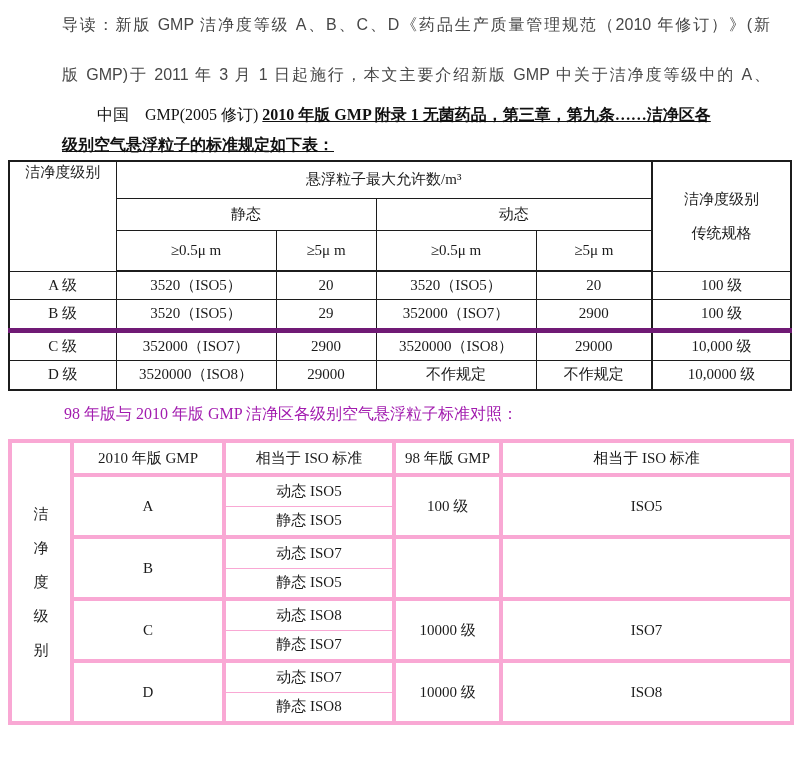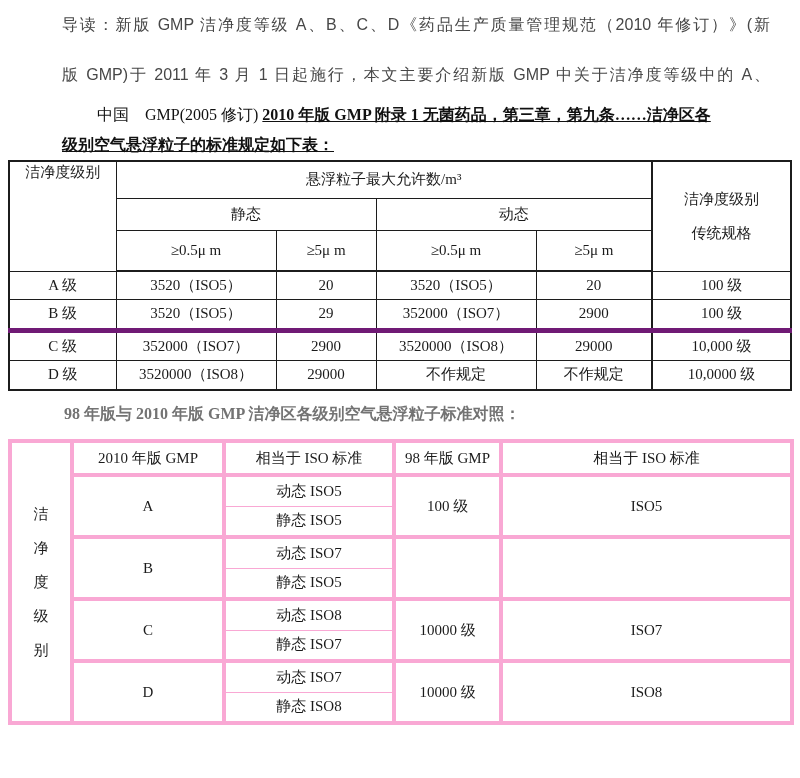--- a/index.html
+++ b/index.html
@@ -54,22 +54,22 @@
   .t1 tr.rB td { border-bottom:5px solid #701a75; }
   .t1 td.lastcol { border-left:2px solid #1c1c1c; }
   .t1 td.gradehead { vertical-align:top; padding-top:1px; }
   .t1 .tradline { line-height:34px; }
 
   
   .cmp-head {
     margin:8px 0 10px 64px;
     height:30px; line-height:30px;
     font-family:"Liberation Serif","DejaVu Serif",serif;
-    font-size:16px; font-weight:bold;
-    color:#737373;
+    font-size:16px; font-weight:normal;
+    color:#a21caf;
     white-space:nowrap;
   }
 
   
   .t2 { border:2px solid #1c1c1c; }
   .t2 td { border:4px solid #f9a8d4; }
   .t2 td.thinb { border-bottom-width:1px; }
   .t2 td.thint { border-top-width:1px;margin-top:40px; }
   .t2 .vchar { display:block; line-height:34px; }
 </style>

